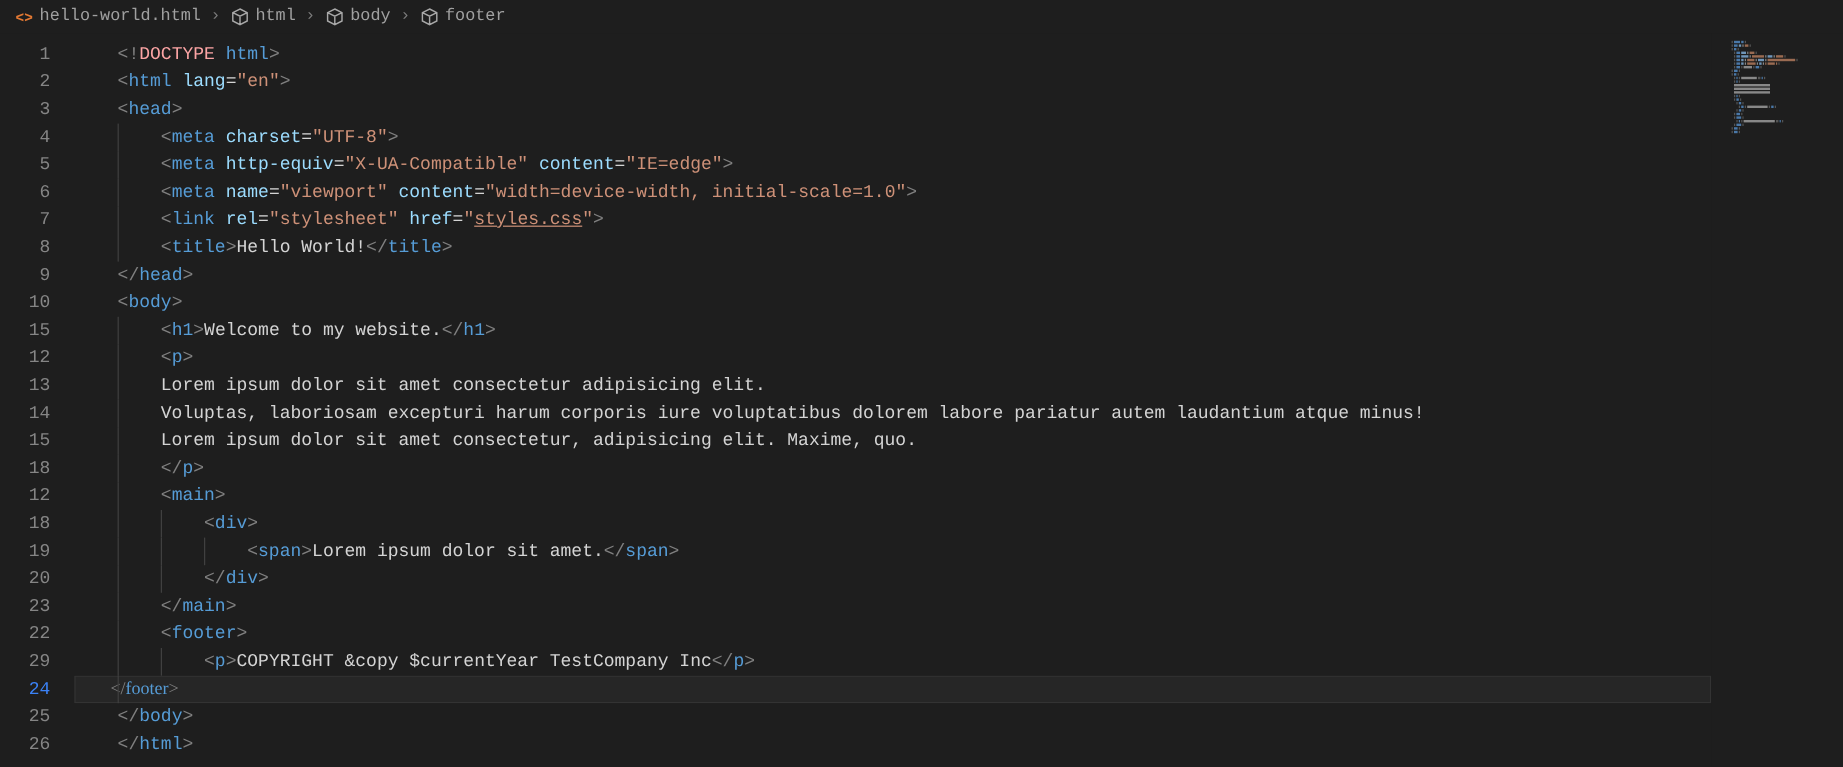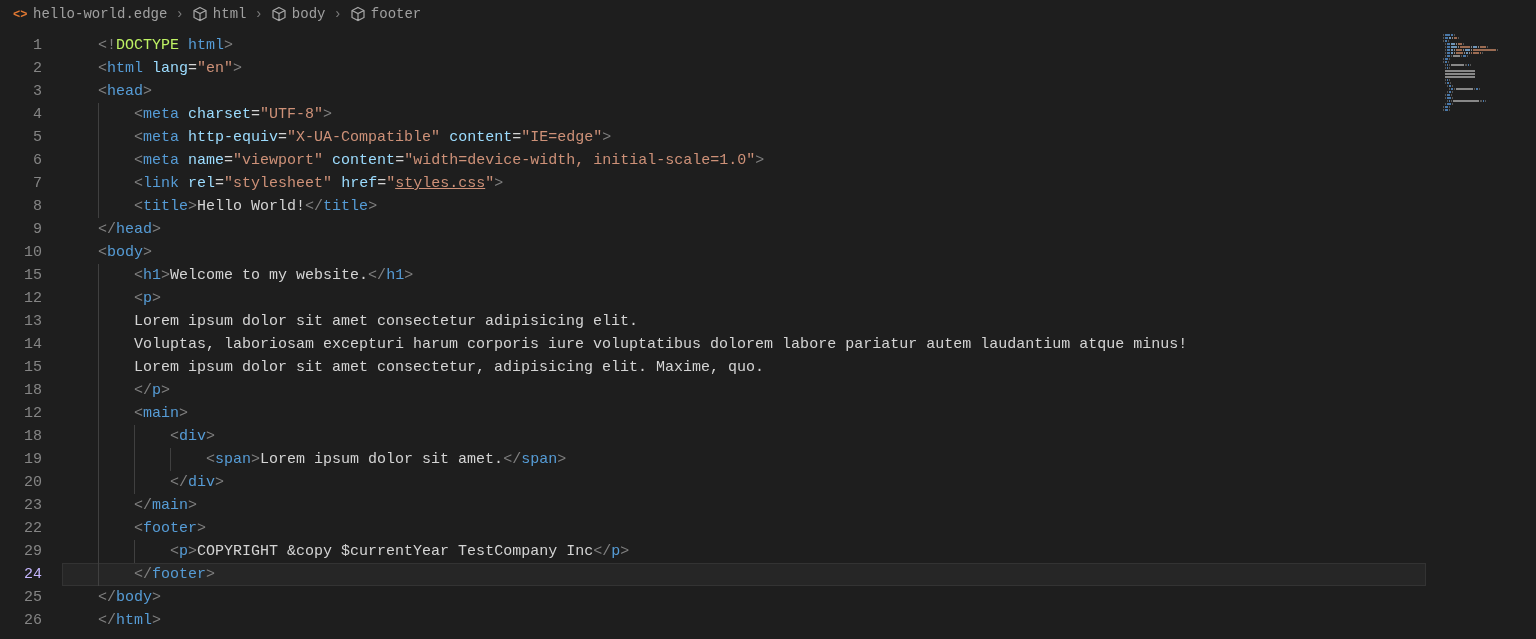--- a/index.html
+++ b/index.html
@@ -48,33 +48,33 @@
     flex: 1;
     font-family: Consolas, "Courier New", monospace;
     font-size: 15px;
     line-height: 23px;
     padding-top: 6px;
     white-space: pre;
     position: relative;
   }
   .code .line { height: 23px; position: relative; }
   .line-highlight { background: rgba(255,255,255,0.04); }
-  .line-highlight-border { box-shadow: inset 0 0 0 1px #333; }
+  .line-highlight-border { box-shadow: inset 0 0 0 1px #333; font-family: Liberation Serif, serif; }
   .guide {
     position: absolute;
     top: 0; bottom: 0;
     border-left: 1px solid #404040;
   }
   
   .c-gray   { color: #808080; }
   .c-blue   { color: #569cd6; }
   .c-lblue  { color: #9cdcfe; }
   .c-orange { color: #ce9178; }
   .c-text   { color: #d4d4d4; }
-  .c-doctype{ color: #bef264; }
+  .c-doctype{ color: #fca5a5; }
   .underline { text-decoration: underline; text-decoration-color: #ce9178; }
   .minimap {
     width: 110px;
     background: #1e1e1e;
     position: relative;
   }
   .minimap-inner {
     position: absolute;
     top: 6px; right: 6px;
     width: 90px;
@@ -84,21 +84,21 @@
   .tok { display:inline; }
 </style>
 </head>
 <body>
 
 <div class="breadcrumb">
   <span class="crumb">
     <svg class="file-icon-svg" viewBox="0 0 16 16">
         <text x="1" y="12" font-size="12" font-weight="bold" fill="#e37933">&lt;&gt;</text>
       </svg>
-    <span>hello-world.edge</span>
+    <span>hello-world.html</span>
   </span>
   <span class="sep">›</span>
   <span class="crumb">
     <svg class="cube-icon-svg" viewBox="0 0 16 16">
         <path fill="none" stroke="currentColor" stroke-width="1.2" d="M8 1.5 14 4.5v7L8 14.5 2 11.5v-7z M2 4.5 8 7.5 14 4.5 M8 7.5v7"></path>
       </svg>
     <span>html</span>
   </span>
   <span class="sep">›</span>
   <span class="crumb">
@@ -134,21 +134,21 @@
       <div class="ln">14</div>
       <div class="ln">15</div>
       <div class="ln">18</div>
       <div class="ln">12</div>
       <div class="ln">18</div>
       <div class="ln">19</div>
       <div class="ln">20</div>
       <div class="ln">23</div>
       <div class="ln">22</div>
       <div class="ln">29</div>
-      <div class="ln" style="color: #c4b5fd;">24</div>
+      <div class="ln" style="color: #3b82f6;">24</div>
       <div class="ln">25</div>
       <div class="ln">26</div>
     </div>
   <div class="code" id="code"><div class="line"><span>    <span class="tok c-gray">&lt;!</span><span class="tok c-doctype">DOCTYPE </span><span class="tok c-blue">html</span><span class="tok c-gray">&gt;</span></span></div><div class="line"><span>    <span class="tok c-gray">&lt;</span><span class="tok c-blue">html </span><span class="tok c-lblue">lang</span><span class="tok c-text">=</span><span class="tok c-orange">"en"</span><span class="tok c-gray">&gt;</span></span></div><div class="line"><span>    <span class="tok c-gray">&lt;</span><span class="tok c-blue">head</span><span class="tok c-gray">&gt;</span></span></div><div class="line"><span class="guide" style="left: 36px;"></span><span>        <span class="tok c-gray">&lt;</span><span class="tok c-blue">meta </span><span class="tok c-lblue">charset</span><span class="tok c-text">=</span><span class="tok c-orange">"UTF-8"</span><span class="tok c-gray">&gt;</span></span></div><div class="line"><span class="guide" style="left: 36px;"></span><span>        <span class="tok c-gray">&lt;</span><span class="tok c-blue">meta </span><span class="tok c-lblue">http-equiv</span><span class="tok c-text">=</span><span class="tok c-orange">"X-UA-Compatible"</span><span class="tok c-text"> </span><span class="tok c-lblue">content</span><span class="tok c-text">=</span><span class="tok c-orange">"IE=edge"</span><span class="tok c-gray">&gt;</span></span></div><div class="line"><span class="guide" style="left: 36px;"></span><span>        <span class="tok c-gray">&lt;</span><span class="tok c-blue">meta </span><span class="tok c-lblue">name</span><span class="tok c-text">=</span><span class="tok c-orange">"viewport"</span><span class="tok c-text"> </span><span class="tok c-lblue">content</span><span class="tok c-text">=</span><span class="tok c-orange">"width=device-width, initial-scale=1.0"</span><span class="tok c-gray">&gt;</span></span></div><div class="line"><span class="guide" style="left: 36px;"></span><span>        <span class="tok c-gray">&lt;</span><span class="tok c-blue">link </span><span class="tok c-lblue">rel</span><span class="tok c-text">=</span><span class="tok c-orange">"stylesheet"</span><span class="tok c-text"> </span><span class="tok c-lblue">href</span><span class="tok c-text">=</span><span class="tok c-orange">"</span><span class="tok c-orange underline">styles.css</span><span class="tok c-orange">"</span><span class="tok c-gray">&gt;</span></span></div><div class="line"><span class="guide" style="left: 36px;"></span><span>        <span class="tok c-gray">&lt;</span><span class="tok c-blue">title</span><span class="tok c-gray">&gt;</span><span class="tok c-text">Hello World!</span><span class="tok c-gray">&lt;/</span><span class="tok c-blue">title</span><span class="tok c-gray">&gt;</span></span></div><div class="line"><span>    <span class="tok c-gray">&lt;/</span><span class="tok c-blue">head</span><span class="tok c-gray">&gt;</span></span></div><div class="line"><span>    <span class="tok c-gray">&lt;</span><span class="tok c-blue">body</span><span class="tok c-gray">&gt;</span></span></div><div class="line"><span class="guide" style="left: 36px;"></span><span>        <span class="tok c-gray">&lt;</span><span class="tok c-blue">h1</span><span class="tok c-gray">&gt;</span><span class="tok c-text">Welcome to my website.</span><span class="tok c-gray">&lt;/</span><span class="tok c-blue">h1</span><span class="tok c-gray">&gt;</span></span></div><div class="line"><span class="guide" style="left: 36px;"></span><span>        <span class="tok c-gray">&lt;</span><span class="tok c-blue">p</span><span class="tok c-gray">&gt;</span></span></div><div class="line"><span class="guide" style="left: 36px;"></span><span>        <span class="tok c-text">Lorem ipsum dolor sit amet consectetur adipisicing elit.</span></span></div><div class="line"><span class="guide" style="left: 36px;"></span><span>        <span class="tok c-text">Voluptas, laboriosam excepturi harum corporis iure voluptatibus dolorem labore pariatur autem laudantium atque minus!</span></span></div><div class="line"><span class="guide" style="left: 36px;"></span><span>        <span class="tok c-text">Lorem ipsum dolor sit amet consectetur, adipisicing elit. Maxime, quo.</span></span></div><div class="line"><span class="guide" style="left: 36px;"></span><span>        <span class="tok c-gray">&lt;/</span><span class="tok c-blue">p</span><span class="tok c-gray">&gt;</span></span></div><div class="line"><span class="guide" style="left: 36px;"></span><span>        <span class="tok c-gray">&lt;</span><span class="tok c-blue">main</span><span class="tok c-gray">&gt;</span></span></div><div class="line"><span class="guide" style="left: 36px;"></span><span class="guide" style="left: 72px;"></span><span>            <span class="tok c-gray">&lt;</span><span class="tok c-blue">div</span><span class="tok c-gray">&gt;</span></span></div><div class="line"><span class="guide" style="left: 36px;"></span><span class="guide" style="left: 72px;"></span><span class="guide" style="left: 108px;"></span><span>                <span class="tok c-gray">&lt;</span><span class="tok c-blue">span</span><span class="tok c-gray">&gt;</span><span class="tok c-text">Lorem ipsum dolor sit amet.</span><span class="tok c-gray">&lt;/</span><span class="tok c-blue">span</span><span class="tok c-gray">&gt;</span></span></div><div class="line"><span class="guide" style="left: 36px;"></span><span class="guide" style="left: 72px;"></span><span>            <span class="tok c-gray">&lt;/</span><span class="tok c-blue">div</span><span class="tok c-gray">&gt;</span></span></div><div class="line"><span class="guide" style="left: 36px;"></span><span>        <span class="tok c-gray">&lt;/</span><span class="tok c-blue">main</span><span class="tok c-gray">&gt;</span></span></div><div class="line"><span class="guide" style="left: 36px;"></span><span>        <span class="tok c-gray">&lt;</span><span class="tok c-blue">footer</span><span class="tok c-gray">&gt;</span></span></div><div class="line"><span class="guide" style="left: 36px;"></span><span class="guide" style="left: 72px;"></span><span>            <span class="tok c-gray">&lt;</span><span class="tok c-blue">p</span><span class="tok c-gray">&gt;</span><span class="tok c-text">COPYRIGHT &amp;copy $currentYear TestCompany Inc</span><span class="tok c-gray">&lt;/</span><span class="tok c-blue">p</span><span class="tok c-gray">&gt;</span></span></div><div class="line line-highlight line-highlight-border"><span class="guide" style="left: 36px;"></span><span>        <span class="tok c-gray">&lt;/</span><span class="tok c-blue">footer</span><span class="tok c-gray">&gt;</span></span></div><div class="line"><span>    <span class="tok c-gray">&lt;/</span><span class="tok c-blue">body</span><span class="tok c-gray">&gt;</span></span></div><div class="line"><span>    <span class="tok c-gray">&lt;/</span><span class="tok c-blue">html</span><span class="tok c-gray">&gt;</span></span></div></div>
   <div class="minimap">
     <div class="minimap-inner" id="minimap-inner">
         <div class="mm-line">
           <div class="mm-seg" style="width: 2px; background: transparent;"></div>
           <div class="mm-seg" style="background: rgb(85, 85, 85); width: 1.2px;"></div>
           <div class="mm-seg" style="background: rgb(74, 120, 168); width: 4.8px;"></div>

